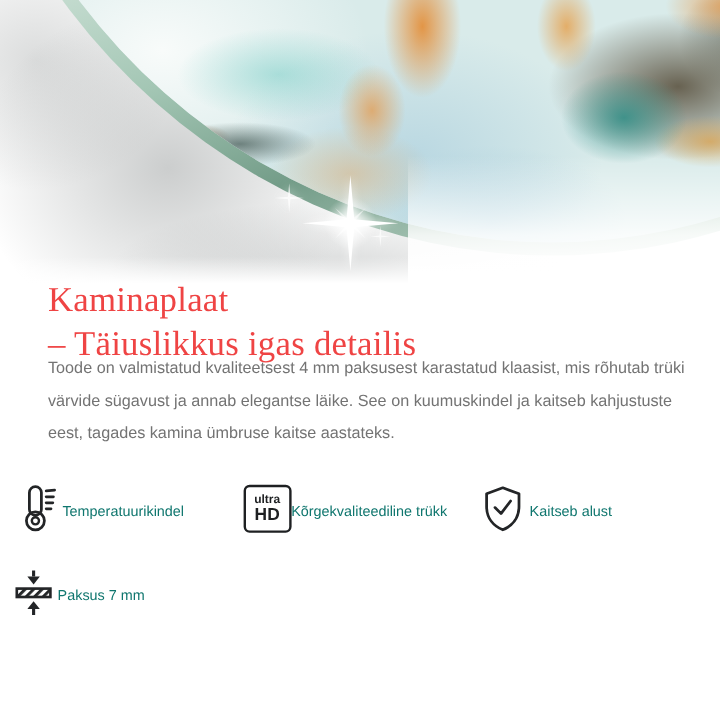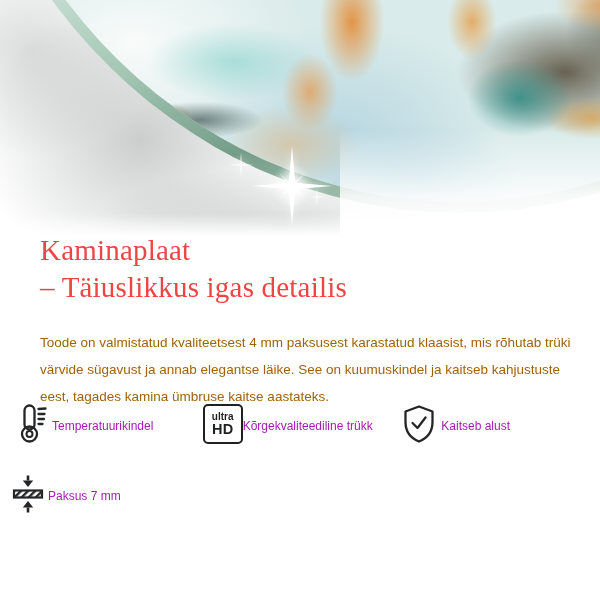--- a/index.html
+++ b/index.html
@@ -41,29 +41,29 @@
   .hero-bottom-fade{position:absolute;left:0;bottom:0;width:100%;height:26px;
     background:linear-gradient(to bottom, rgba(255,255,255,0), #fff 85%);}
   .sparkle{position:absolute;filter:drop-shadow(0 0 4px rgba(255,255,255,.95));}
   .sparkle-glow{position:absolute;border-radius:50%;
     background:radial-gradient(circle, rgba(255,255,255,.95), rgba(255,255,255,0) 70%);}
 
   
   .title{position:absolute;left:40px;top:232px;margin:0;
     font-family:"Liberation Serif","DejaVu Serif",serif;font-weight:400;
     font-size:29px;line-height:37px;color:#ef4444;letter-spacing:.2px;}
-  .desc{position:absolute;left:40px;top:329px;width:548px;margin:0;
-    font-size:13.5px;line-height:27px;color:#a16207;}
+  .desc{position:absolute;left:40px;top:293px;width:548px;margin:0;
+    font-size:13.5px;line-height:27px;color:#737373;}
 
   
   .features{position:absolute;left:8px;top:398px;width:584px;display:grid;
     grid-template-columns:repeat(3,1fr);row-gap:18px;}
   .feature{display:flex;align-items:center;}
   .icon-box{height:52px;display:flex;align-items:center;justify-content:center;}
-  .feature-label{margin-top:5px;font-size:12px;line-height:15px;color:#a21caf;text-align:left;}
+  .feature-label{margin-top:5px;font-size:12px;line-height:15px;color:#0f766e;text-align:left;}
   .icon{stroke:#232527;fill:none;stroke-width:2.3;stroke-linecap:round;stroke-linejoin:round;}
   .uhd-box{width:36px;height:36px;border:2.5px solid #1e2022;border-radius:5px;
     display:flex;flex-direction:column;align-items:center;justify-content:center;color:#1e2022;}
   .uhd-top{font-size:10px;font-weight:700;line-height:11px;}
   .uhd-bottom{font-size:14.5px;font-weight:800;line-height:15px;letter-spacing:.2px;}
 </style>
 </head>
 <body>
 
 <div class="hero">

